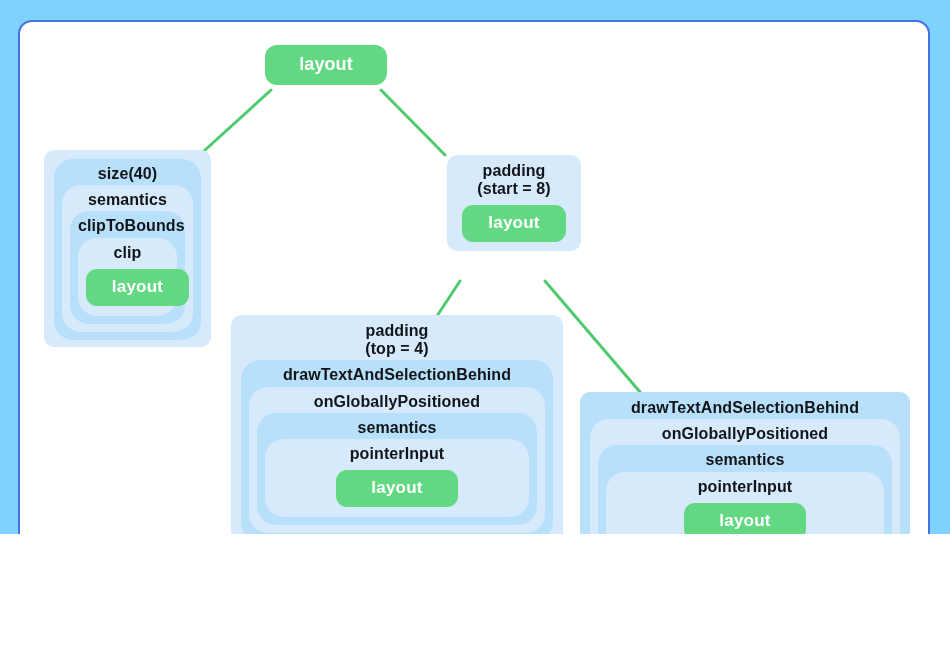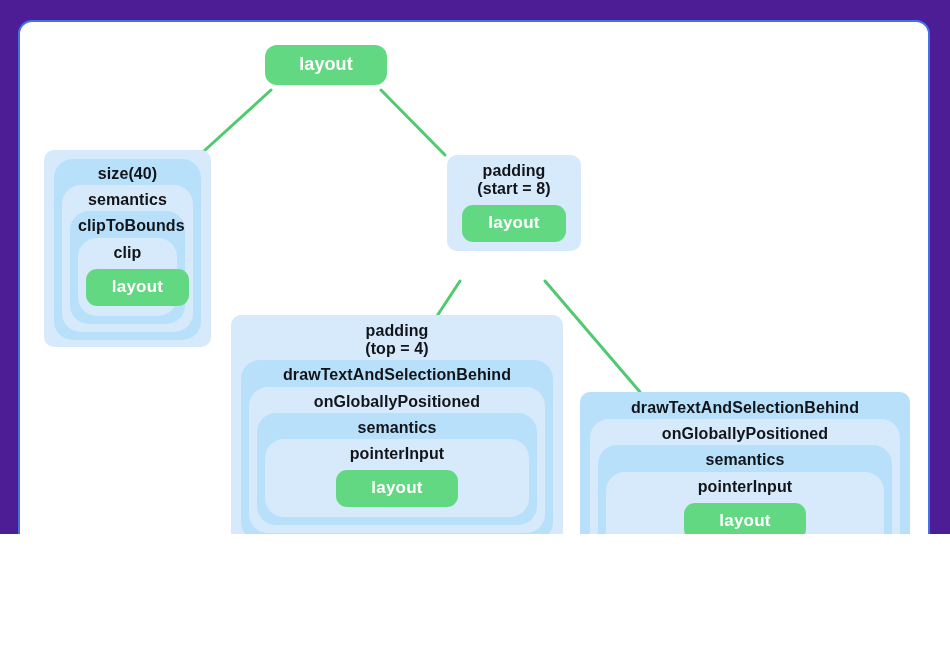--- a/index.html
+++ b/index.html
@@ -12,21 +12,21 @@
     height: 650px;
     font-family: "Liberation Sans", sans-serif;
     -webkit-font-smoothing: antialiased;
   }
 
   #stage {
     position: relative;
     width: 950px;
     height: 534px;
     overflow: hidden;
-    background: #4c1d95;
+    background: #7dd3fc;
   }
 
   
   #frame {
     position: absolute;
     left: 18px;
     top: 20px;
     width: 912px;
     height: 604px;
     box-sizing: border-box;

